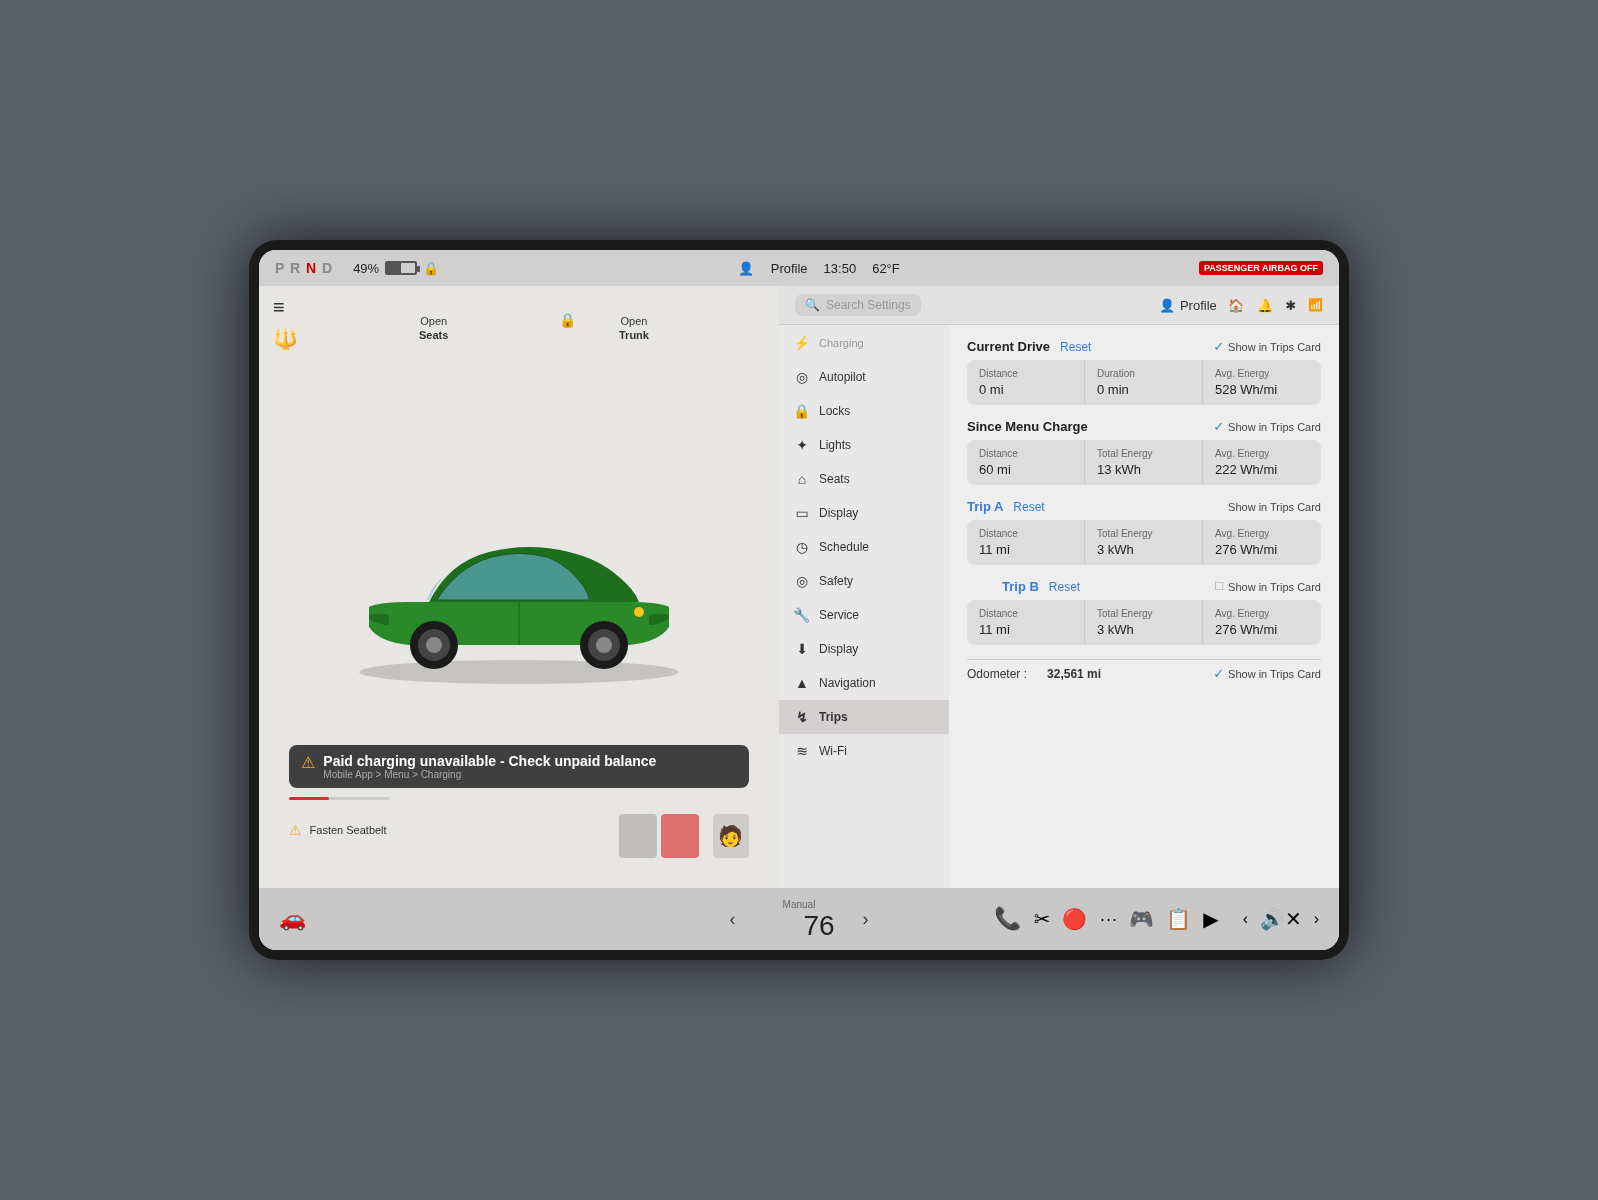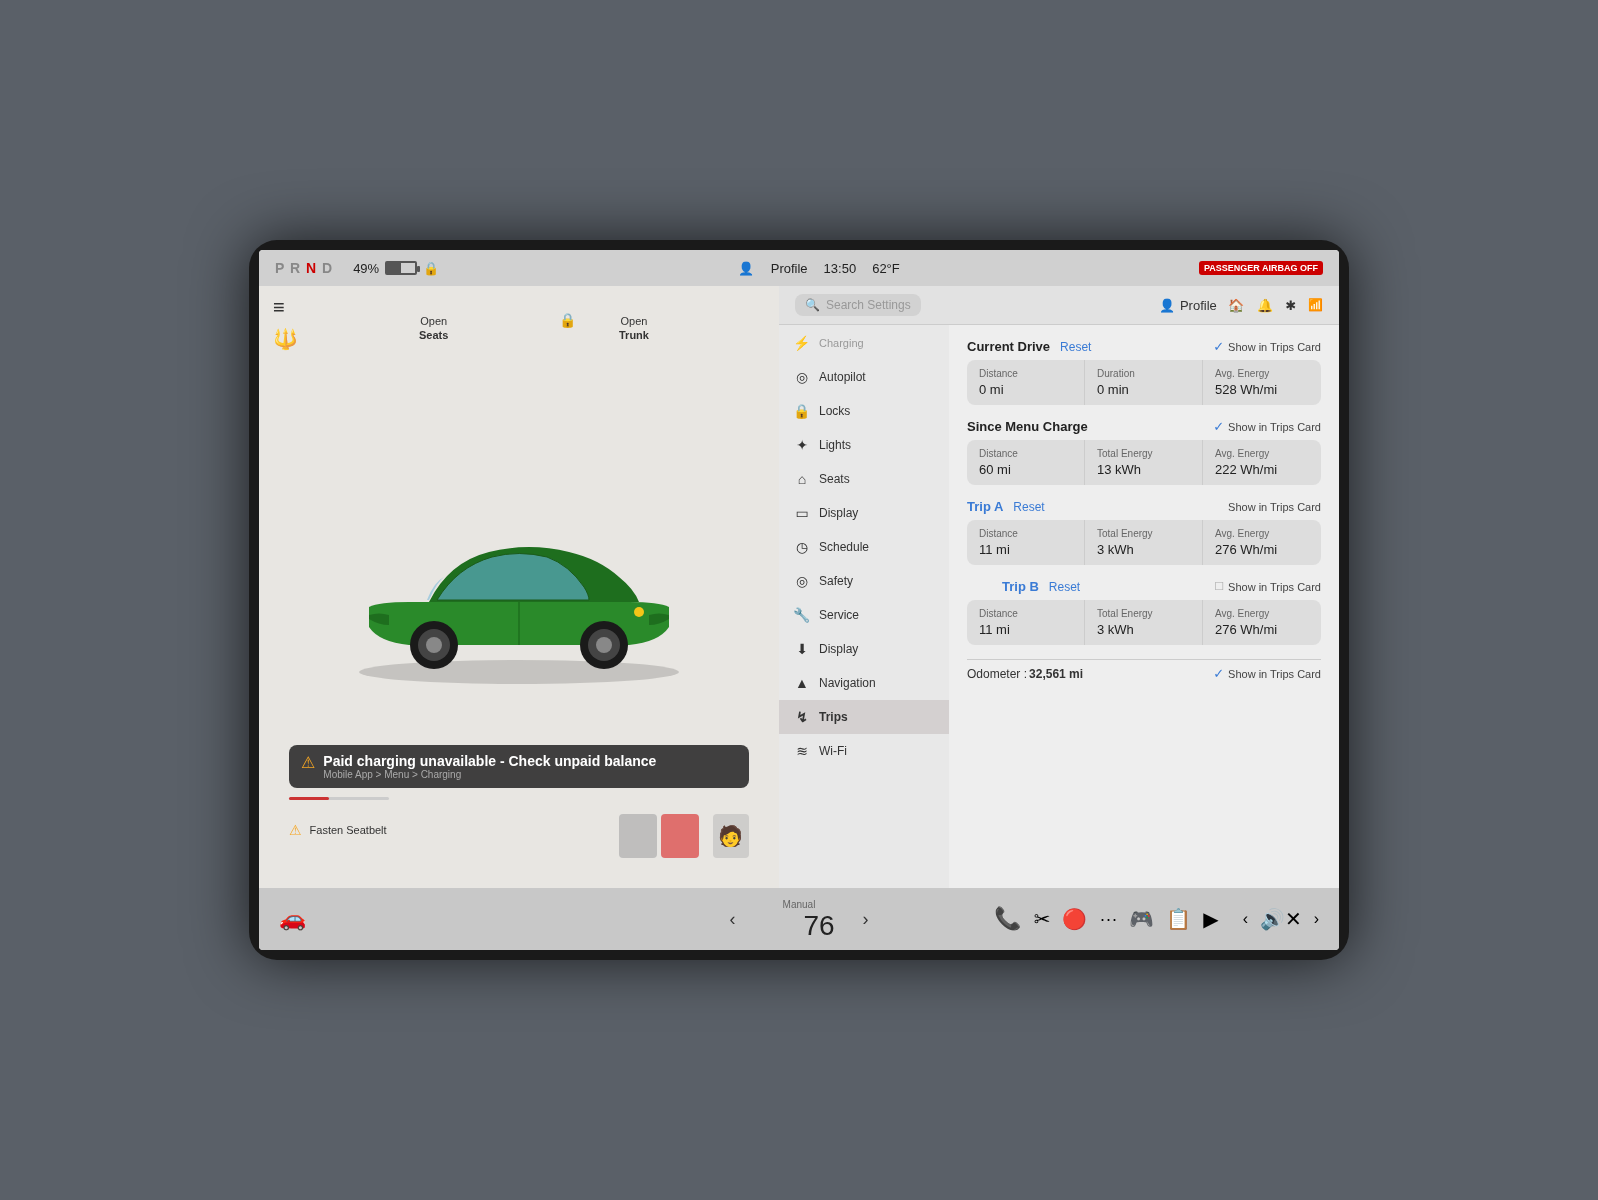--- a/index.html
+++ b/index.html
@@ -16,21 +16,21 @@
       height: 720px;
       background: #1a1a1a;
       border-radius: 28px;
       padding: 10px;
       box-shadow: 0 0 60px rgba(0,0,0,0.7);
     }
     .screen-inner {
       width: 100%;
       height: 100%;
       background: #e8e8e8;
-      border-radius: 4px;
+      border-radius: 17px;
       overflow: hidden;
       display: flex;
       flex-direction: column;
     }
     
     .status-bar {
       background: #d0d0d0;
       height: 36px;
       display: flex;
       align-items: center;
@@ -513,21 +513,21 @@
                   <div class="stat-value">3 kWh</div>
                 </div>
                 <div class="stat-cell">
                   <div class="stat-label">Avg. Energy</div>
                   <div class="stat-value">276 Wh/mi</div>
                 </div>
               </div>
             </div>
 
             <div class="odometer-row">
-              <div style="display:flex; gap:2px; align-items:center;">
+              <div style="display:flex; gap:20px; align-items:center;">
                 <span>Odometer :</span>
                 <span style="font-weight:600;">32,561 mi</span>
               </div>
               <div class="show-card">
                 <span class="check-icon">✓</span>
                 <span>Show in Trips Card</span>
               </div>
             </div>
 
           </div>

